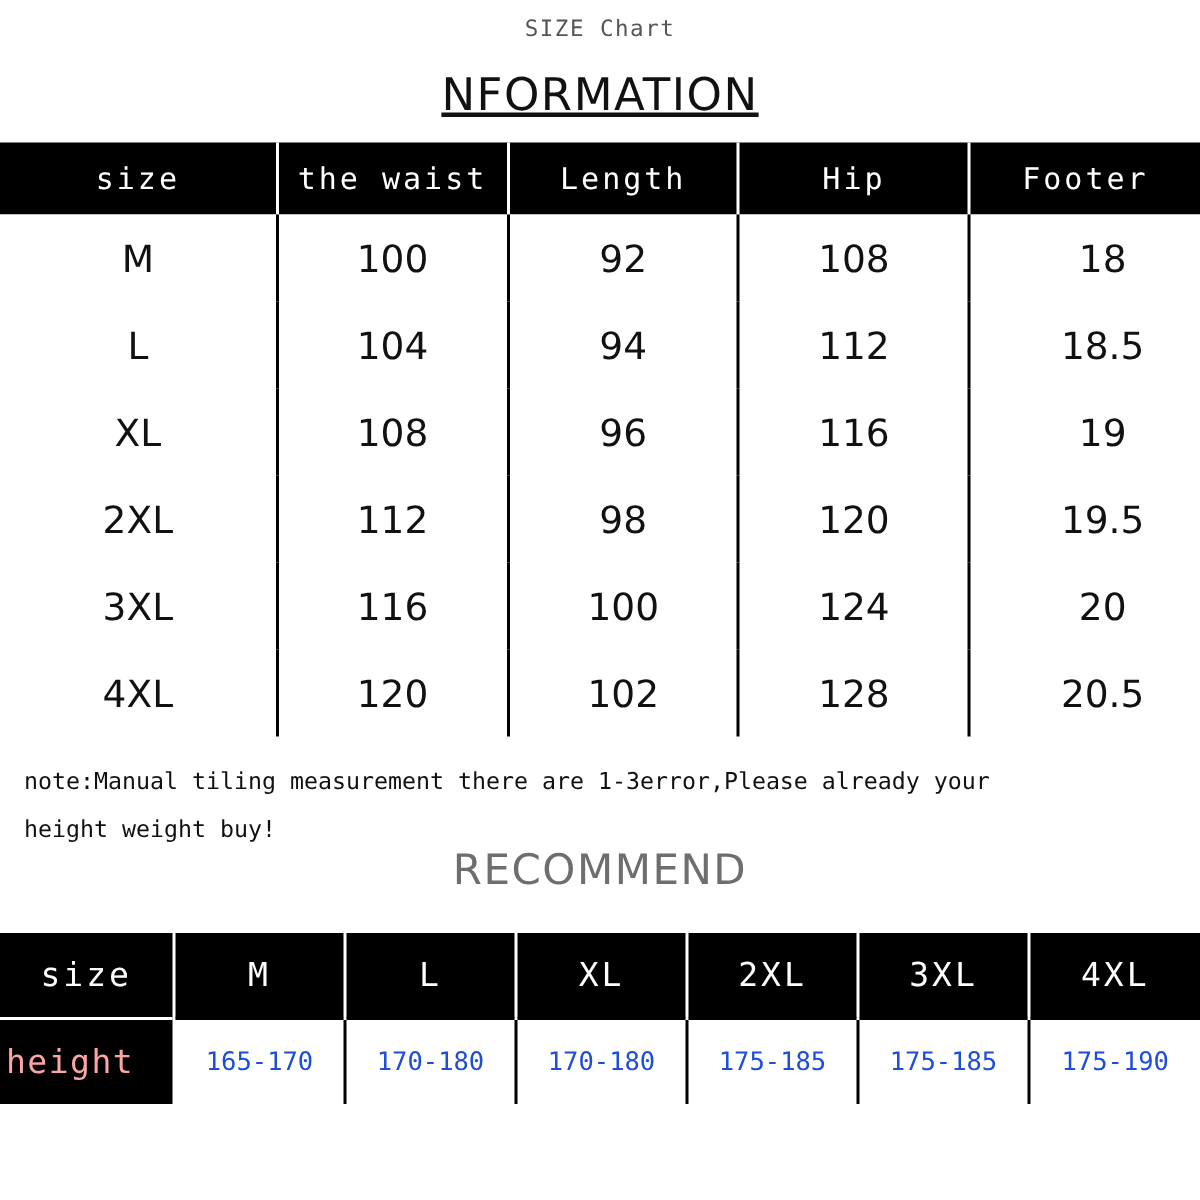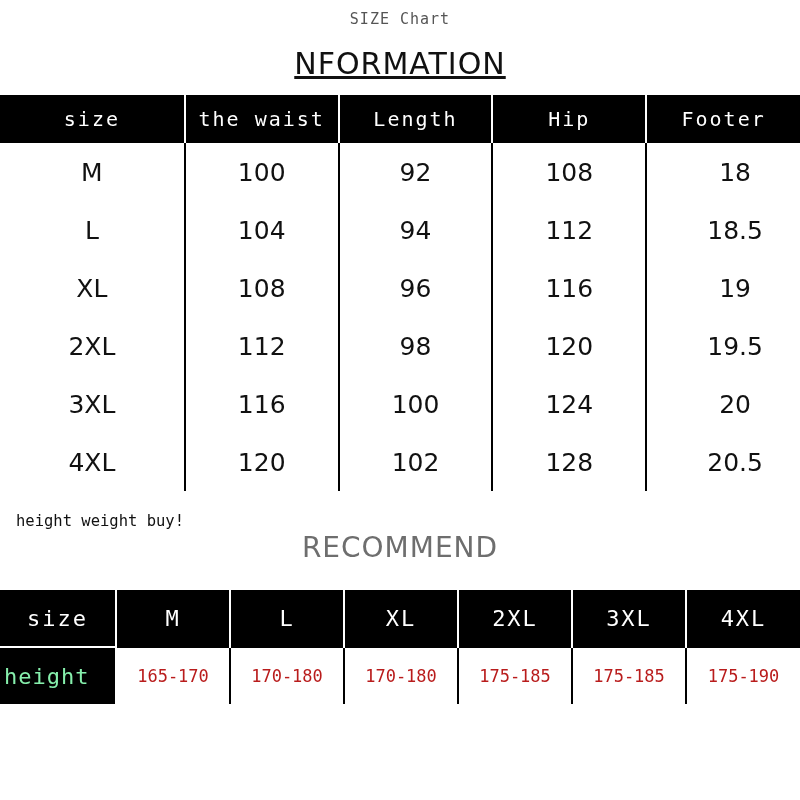--- a/index.html
+++ b/index.html
@@ -101,37 +101,37 @@
     height: 54px;
     text-align: center;
     vertical-align: middle;
     border-left: 2px solid #ffffff;
     border-right: 2px solid #ffffff;
   }
   table.rec-table th:first-child { border-left: none; }
   table.rec-table th:last-child { border-right: none; }
   table.rec-table td.rowhead {
     background: #000000;
-    color: #86efac;
+    color: #fca5a5;
     font-family: "DejaVu Sans Mono", monospace;
     font-size: 22px;
     letter-spacing: 1px;
     text-align: left;
     padding-left: 4px;
     vertical-align: middle;
     border-top: 2px solid #ffffff;
     border-right: 2px solid #ffffff;
   }
   table.rec-table td {
     height: 54px;
     text-align: center;
     vertical-align: middle;
     font-family: "DejaVu Sans Mono", monospace;
     font-size: 17px;
-    color: #b91c1c;
+    color: #1d4ed8;
     background: #ffffff;
     border-right: 2px solid #000000;
     border-top: 2px solid #000000;
   }
   table.rec-table td:last-child { border-right: none; }
   .colw-1 { width: 155px; }
   .colw-n { width: 129px; }
   .rcol-1 { width: 116px; }
   .rcol-n { width: 114px; }
 </style>
@@ -201,20 +201,21 @@
         <td>4XL</td>
         <td>120</td>
         <td>102</td>
         <td>128</td>
         <td>20.5</td>
       </tr>
     </tbody>
   </table>
 
   <div class="note">
+    <div>note:Manual tiling measurement there are 1-3error,Please already your</div>
     <div>height weight buy!</div>
   </div>
 
   <div class="recommend">RECOMMEND</div>
 
   <table class="rec-table">
     <colgroup>
       <col class="rcol-1">
         <col class="rcol-n">
         <col class="rcol-n">

